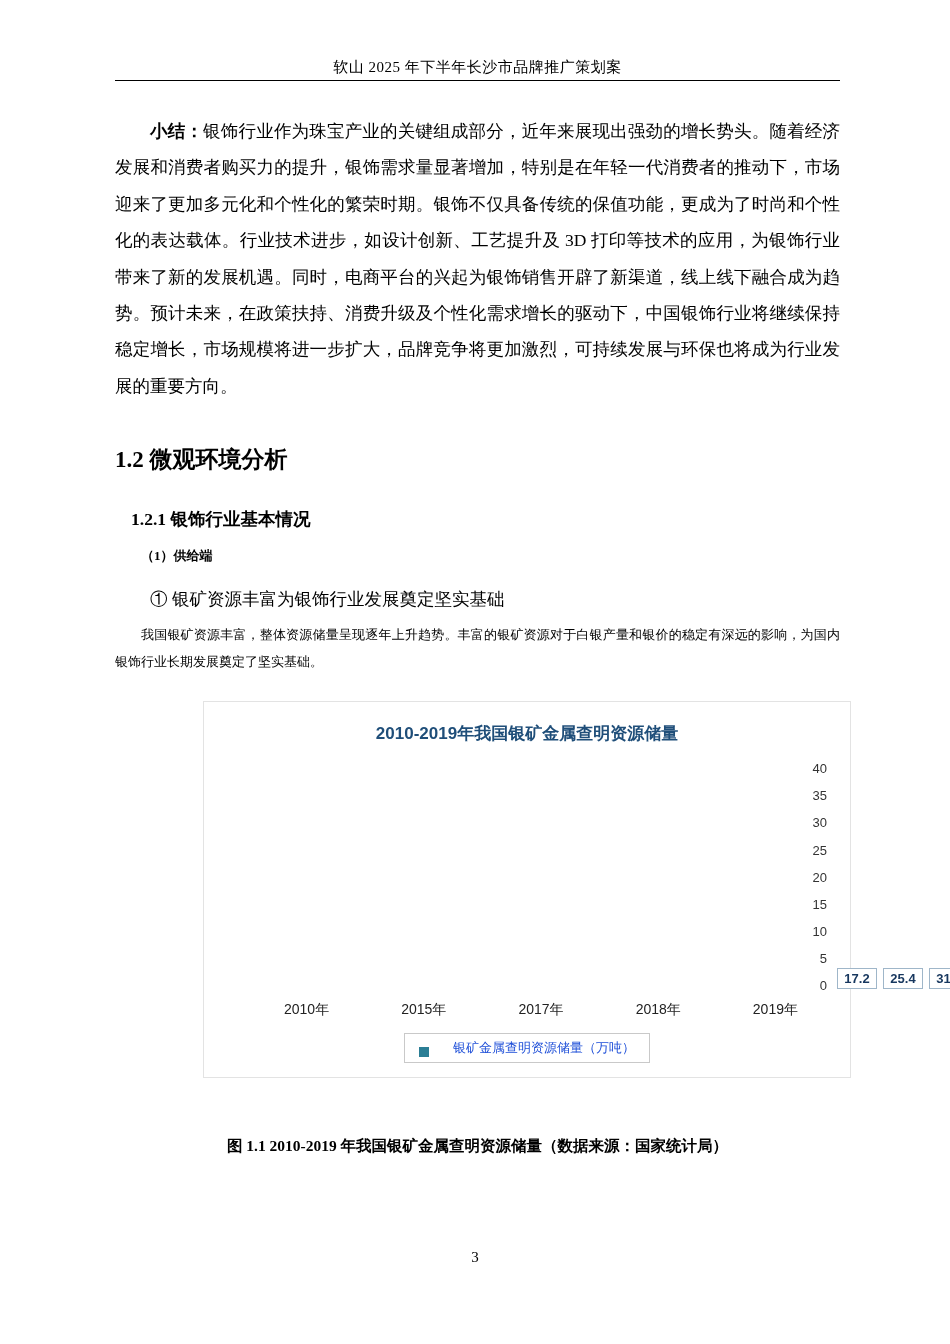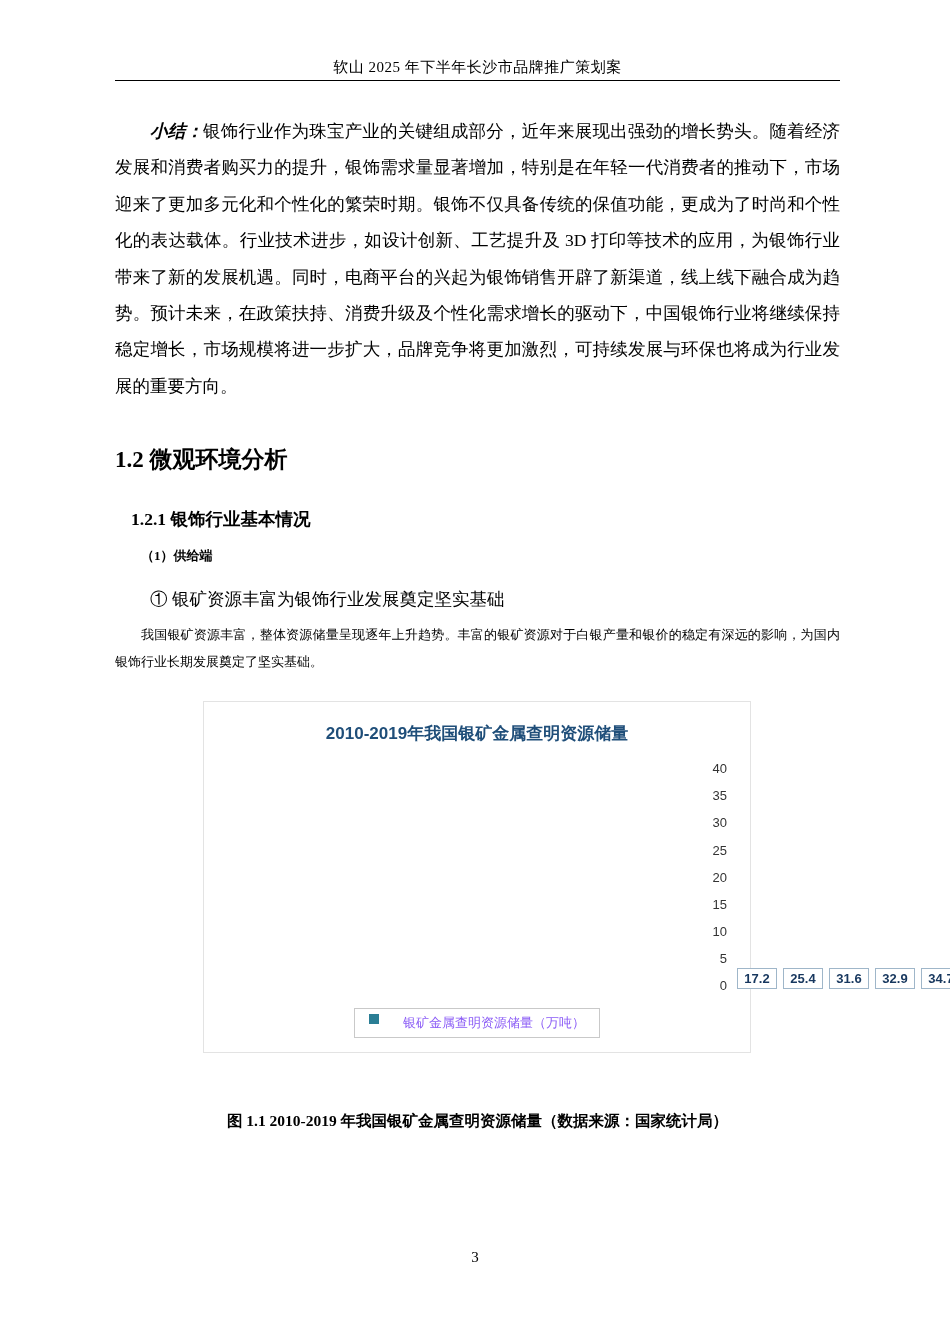--- a/index.html
+++ b/index.html
@@ -14,31 +14,31 @@
   .doc-header{
     text-align:center;font-size:15px;letter-spacing:.5px;
     padding-bottom:3px;border-bottom:1.6px solid #000;
   }
 
   
   .summary{
     margin-top:32px;font-size:17.5px;line-height:2.08;
     text-align:justify;text-indent:2em;
   }
-  .summary .lead{font-weight:bold;font-style:italic;}
+  .summary .lead{font-weight:bold;}
 
   h1.sec{font-size:23px;font-weight:bold;margin:40px 0 16px 0;}
   h2.sec{font-size:17.5px;font-weight:bold;margin:32px 0 0 16px;}
   .h3{font-size:13px;font-weight:bold;margin-top:16px;text-indent:2em;}
   .point{font-size:17.5px;margin-top:22px;text-indent:2em;}
   .para{font-size:13px;line-height:2.08;text-align:justify;text-indent:2em;margin-top:10px;}
 
   
   .chart-wrap{
-    width:548px;margin:26px 0 0 88px;border:1px solid #e3e3e3;
+    width:648px;margin:26px 0 0 88px;border:1px solid #e3e3e3;
     background:#fff;padding:20px 16px 14px;box-sizing:border-box;
     font-family:"Liberation Sans","DejaVu Sans",sans-serif;
   }
   .chart-title{
     text-align:center;font-weight:bold;font-size:17px;color:#1f4e79;
     margin:0 0 16px 0;
   }
   .chart-body{display:flex;align-items:flex-end;flex-direction:column;}
   .y-axis{
     display:flex;flex-direction:column;justify-content:space-between;
@@ -57,22 +57,22 @@
   }
   .bar{width:46px;background:#2b7e95;}
   .bar-label{
     background:#fff;border:1px solid #9fb6c9;color:#17375e;font-weight:bold;
     font-size:13px;padding:2px 6px;margin-bottom:4px;line-height:1.2;
   }
   .x-axis{display:flex;margin-left:28px;margin-top:7px;}
   .x-label{flex:1;text-align:center;font-size:14px;color:#222;}
   .legend-row{display:flex;justify-content:center;margin-top:14px;}
   .legend-box{
-    display:inline-flex;align-items:flex-start;gap:24px;
-    border:1px solid #c9c9c9;padding:5px 14px;font-size:13px;color:#8b5cf6;
+    display:inline-flex;align-items:flex-end;gap:24px;
+    border:1px solid #c9c9c9;padding:5px 14px;font-size:13px;color:#1d4ed8;
   }
   .legend-swatch{width:10px;height:10px;display:inline-block;background:#2b7e95;}
 
   
   .caption{
     text-align:center;font-weight:bold;font-size:15.5px;margin-top:58px;
   }
 
   
   .page-number{
@@ -132,20 +132,27 @@
               <div class="bar-label">32.9</div>
               <div class="bar" style="height: 82.25%; background: rgb(43, 126, 149);"></div>
             </div>
             <div class="bar-col">
               <div class="bar-label">34.7</div>
               <div class="bar" style="height: 86.75%; background: rgb(43, 126, 149);"></div>
             </div>
           </div>
       </div>
     </div>
+    <div class="x-axis">
+        <div class="x-label">2010年</div>
+        <div class="x-label">2015年</div>
+        <div class="x-label">2017年</div>
+        <div class="x-label">2018年</div>
+        <div class="x-label">2019年</div>
+      </div>
     <div class="legend-row">
       <div class="legend-box">
         <span class="legend-swatch" style="background: rgb(43, 126, 149);"></span>
         <span>银矿金属查明资源储量（万吨）</span>
       </div>
     </div>
   </div>
 
   <div class="caption">图 1.1 2010-2019 年我国银矿金属查明资源储量（数据来源：国家统计局）</div>
 

